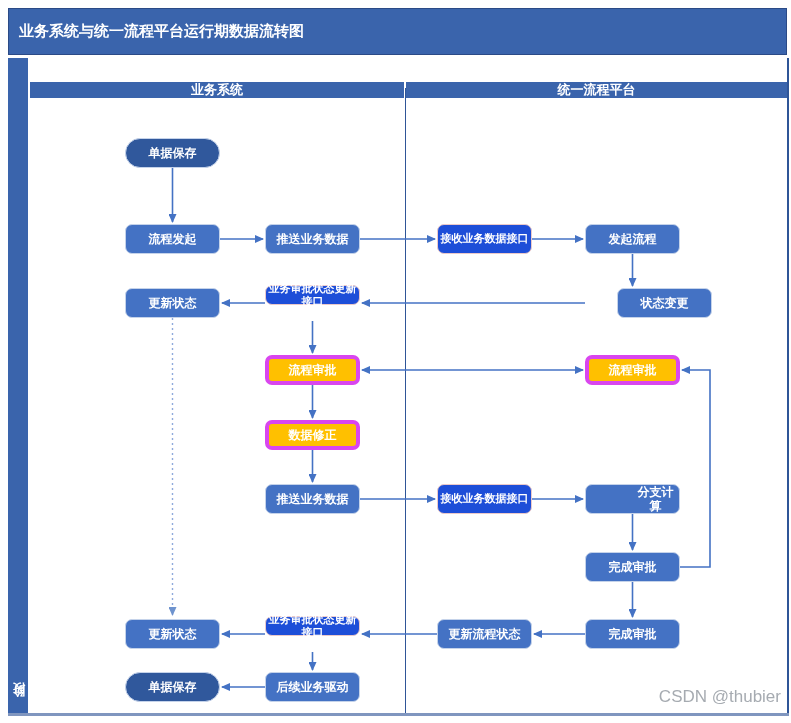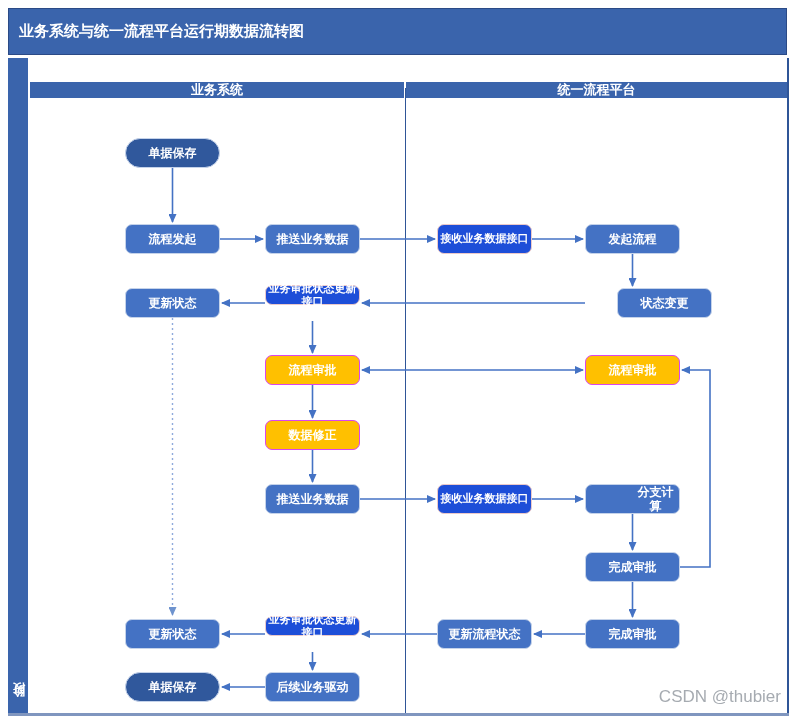--- a/index.html
+++ b/index.html
@@ -36,21 +36,21 @@
   
   .node {
     position:absolute; width:95px; height:30px; box-sizing:border-box;
     display:flex; align-items:center; justify-content:center; text-align:center;
     color:#ffffff; font-size:12px; line-height:1.2; font-weight:bold;border-radius:7px;
   }
   .blue   { background:#4472C4; border:1px solid #C5D3EA; }
   .pill   { background:#30589C; border:1px solid #C5D3EA; border-radius:15px; }
   .red    { background:#1d4ed8; border:1px solid #EBC9C9; font-size:11px; padding:0 1px; }
   .red.tall { height:20px; }
-  .yellow { background:#FFC000; border:1px solid #d946ef; }
+  .yellow { background:#FFC000; border:4px solid #d946ef; }
 
   svg.connectors { position:absolute; left:0; top:0; pointer-events:none; }
 
   .watermark { right:10px; top:687px; font-size:17px; color:#A6ABB1; }
 </style>
 </head>
 <body>
 
 <div class="abs titlebar">业务系统与统一流程平台运行期数据流转图</div>
 

